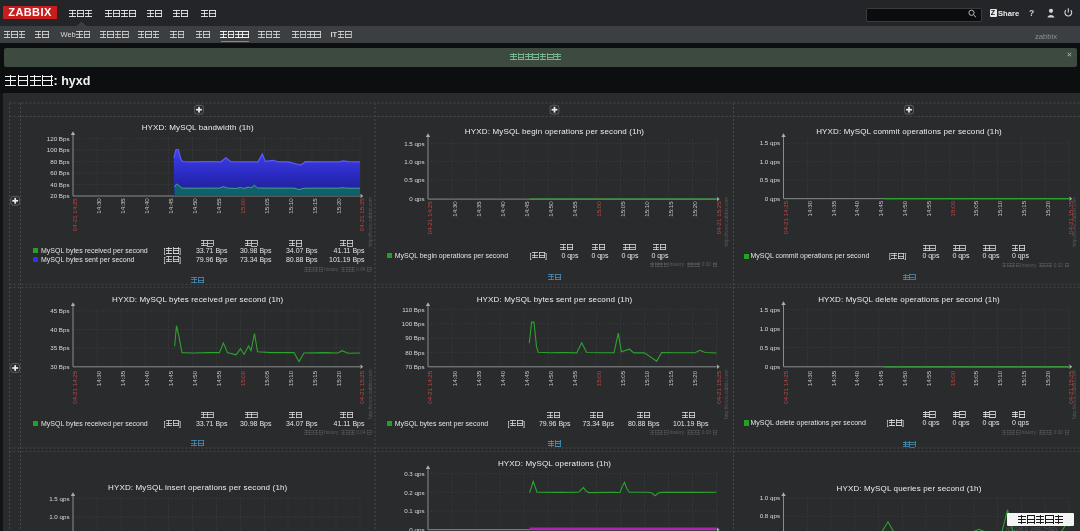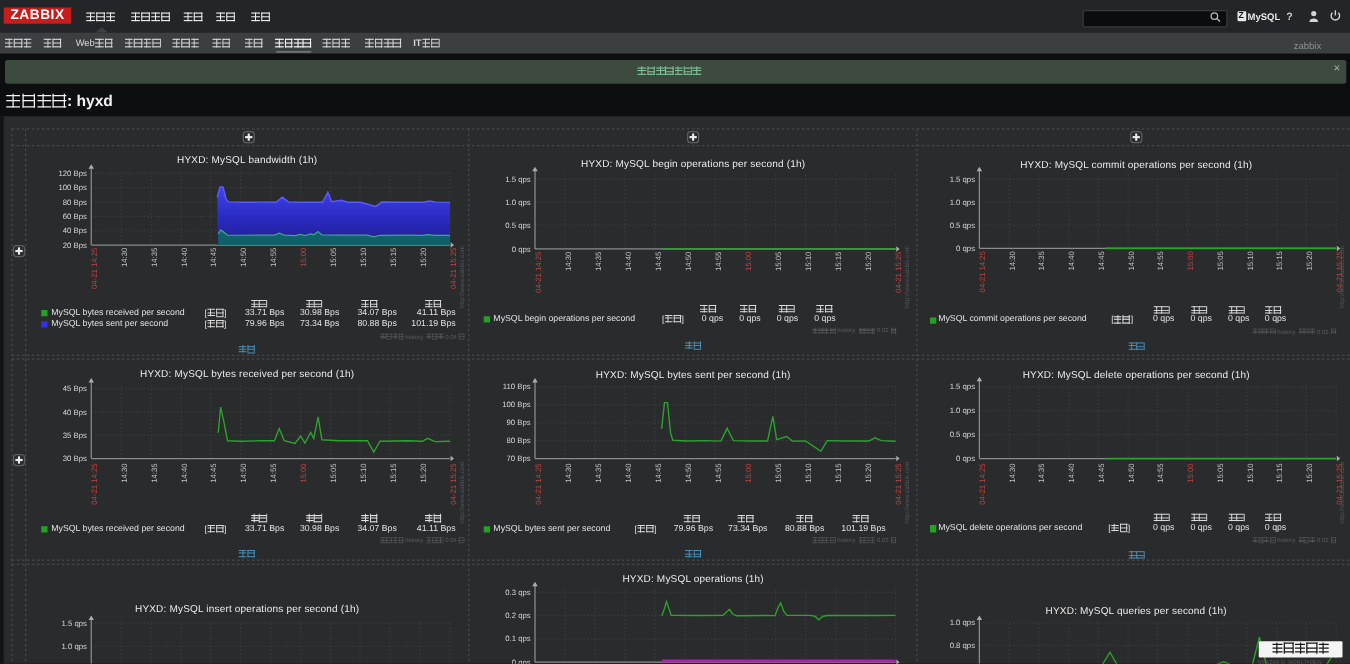--- a/index.html
+++ b/index.html
@@ -30,21 +30,21 @@
 <div style="position:absolute;left:0;top:93px;width:1080px;height:438px;background:#2a2b2d"></div>
 <div style="position:absolute;left:0;top:93px;width:3px;height:438px;background:#131416"></div>
 <div style="position:absolute;left:3px;top:6px;width:54px;height:13.4px;background:#c81d1d;color:#fff;font-weight:bold;font-size:11px;text-align:center;line-height:13.6px;letter-spacing:.4px">ZABBIX</div>
 <span class="n1" style="left:69px;top:9px;"><i class="c"></i><i class="d"></i><i class="c"></i></span>
 <span class="n1" style="left:105px;top:9px;"><i class="c"></i><i class="d"></i><i class="c"></i><i class="d"></i></span>
 <span class="n1" style="left:147px;top:9px;"><i class="c"></i><i class="d"></i></span>
 <span class="n1" style="left:172.5px;top:9px;"><i class="c"></i><i class="d"></i></span>
 <span class="n1" style="left:201px;top:9px;"><i class="c"></i><i class="d"></i></span>
 <div style="position:absolute;left:866px;top:7.5px;width:114px;height:12.5px;background:#0b0c0d;border:1px solid #393b3d;border-radius:2px"></div>
 <div style="position:absolute;left:989.5px;top:9.3px;width:7px;height:7.6px;background:#e8e8e8;border-radius:1px;color:#111;font-size:7px;font-weight:bold;text-align:center;line-height:8px">Z</div>
-<span class="" style="left:998px;top:8.7px;position:absolute;color:#e8e8e8;font-size:7.6px;font-weight:bold;">MySQL</span>
+<span class="" style="left:998px;top:8.7px;position:absolute;color:#e8e8e8;font-size:7.6px;font-weight:bold;">Share</span>
 <span class="" style="left:1029px;top:8.2px;position:absolute;color:#d0d0d0;font-size:8.5px;font-weight:bold;">?</span>
 <span class="n2" style="left:3.5px;top:30px;"><i class="c"></i><i class="d"></i><i class="c"></i></span>
 <span class="n2" style="left:34.5px;top:30px;"><i class="c"></i><i class="d"></i></span>
 <span class="n2" style="left:60.5px;top:30px;text-align:right;">Web<i class="c"></i><i class="d"></i></span>
 <span class="n2" style="left:99.5px;top:30px;"><i class="c"></i><i class="d"></i><i class="c"></i><i class="d"></i></span>
 <span class="n2" style="left:137.5px;top:30px;"><i class="c"></i><i class="d"></i><i class="c"></i></span>
 <span class="n2" style="left:170px;top:30px;"><i class="c"></i><i class="d"></i></span>
 <span class="n2" style="left:195.5px;top:30px;"><i class="c"></i><i class="d"></i></span>
 <span class="n2a" style="left:220px;top:30px;"><i class="c"></i><i class="d"></i><i class="c"></i><i class="d"></i></span>
 <span class="n2" style="left:258px;top:30px;"><i class="c"></i><i class="d"></i><i class="c"></i></span>

